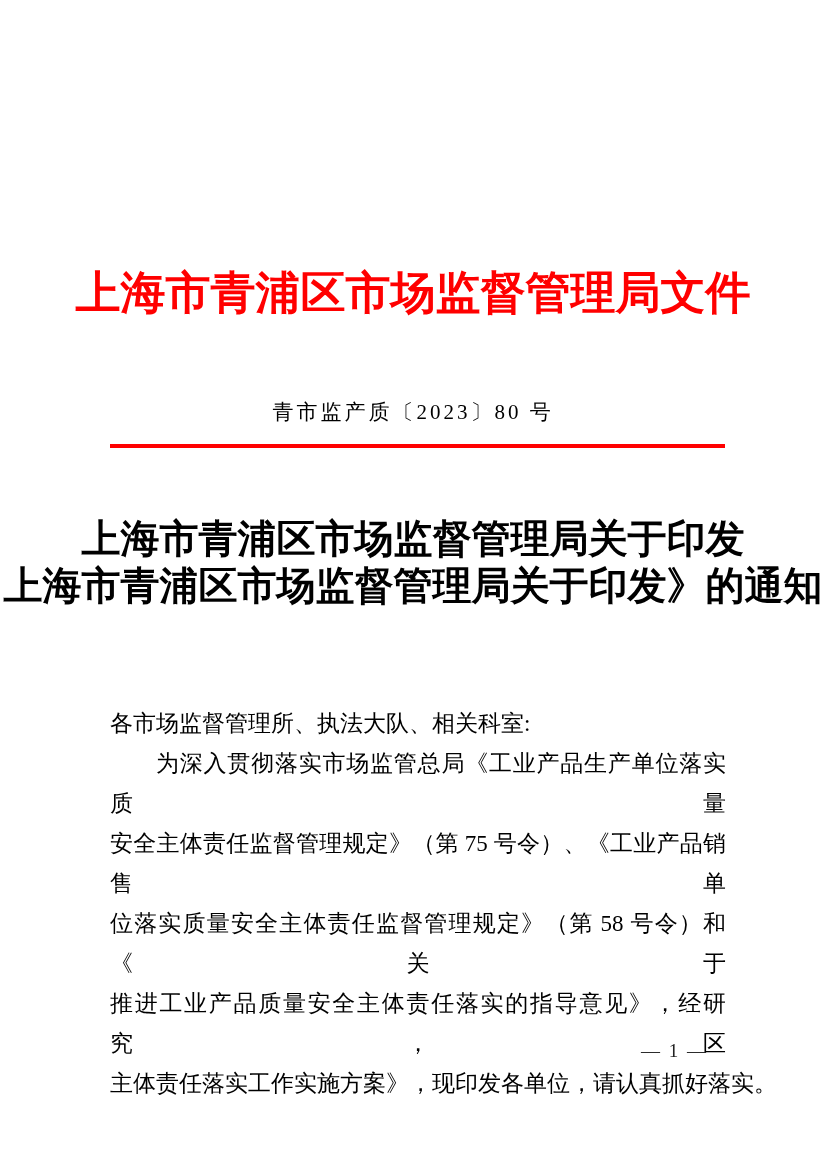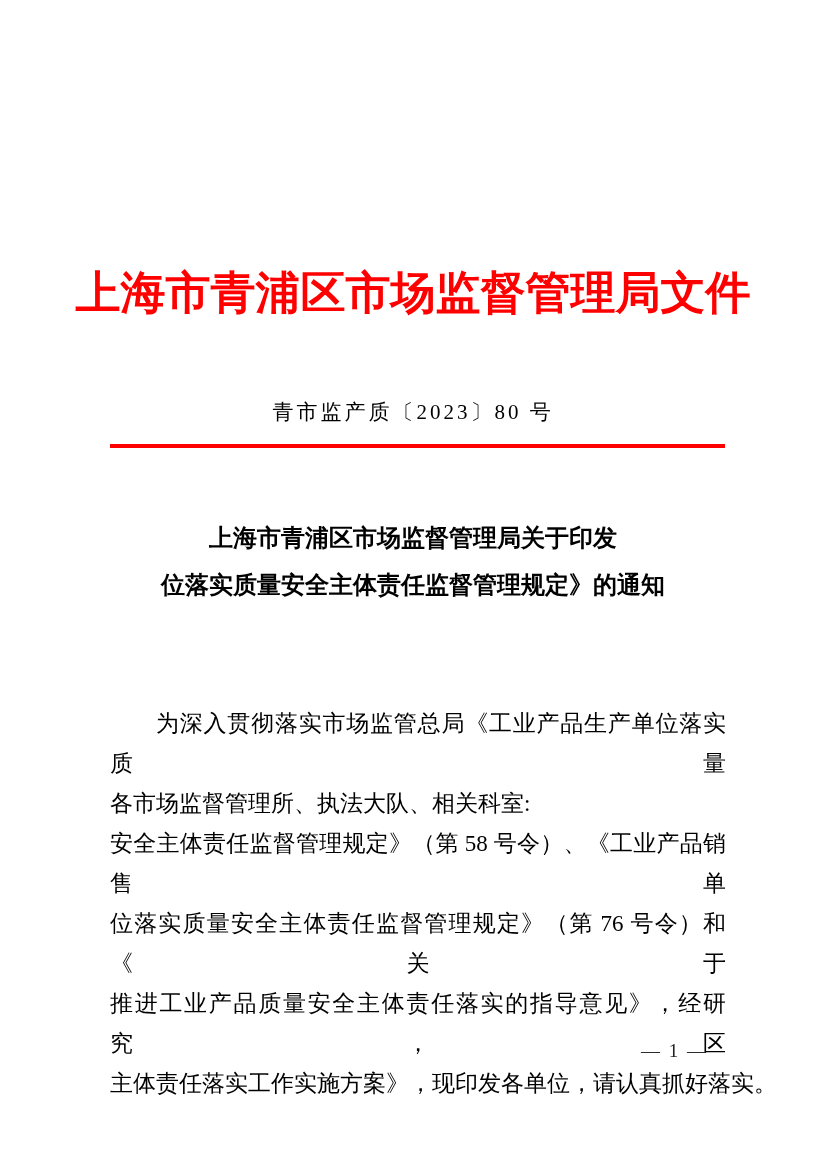--- a/index.html
+++ b/index.html
@@ -47,21 +47,21 @@
     width: 615px;
     height: 4px;
     background: #ff0000;
   }
   .doc-title {
     position: absolute;
     top: 515px;
     left: 0;
     width: 100%;
     text-align: center;
-    font-size: 24px;
+    font-size: 39px;
     line-height: 47px;
     font-weight: bold;
     color: #000000;
   }
   .doc-title div {
     white-space: nowrap;
   }
   .body-text {
     position: absolute;
     top: 704px;
@@ -99,27 +99,27 @@
 <div class="page">
 
   <div class="header-title">上海市青浦区市场监督管理局文件</div>
 
   <div class="doc-number">青市监产质〔2023〕80 号</div>
 
   <div class="red-rule"></div>
 
   <div class="doc-title">
     <div>上海市青浦区市场监督管理局关于印发</div>
-    <div>位落实质量安全主体责任监督管理规定》的通知</div>
+    <div>上海市青浦区市场监督管理局关于印发》的通知</div>
   </div>
 
   <div class="body-text">
+    <div class="line">各市场监督管理所、执法大队、相关科室:</div>
     <div class="line indent stretch">为深入贯彻落实市场监管总局《工业产品生产单位落实质量</div>
-    <div class="line">各市场监督管理所、执法大队、相关科室:</div>
-    <div class="line stretch">安全主体责任监督管理规定》（第 58 号令）、《工业产品销售单</div>
-    <div class="line stretch">位落实质量安全主体责任监督管理规定》（第 76 号令）和《关于</div>
+    <div class="line stretch">安全主体责任监督管理规定》（第 75 号令）、《工业产品销售单</div>
+    <div class="line stretch">位落实质量安全主体责任监督管理规定》（第 58 号令）和《关于</div>
     <div class="line stretch">推进工业产品质量安全主体责任落实的指导意见》，经研究，区</div>
     <div class="line">主体责任落实工作实施方案》，现印发各单位，请认真抓好落实。</div>
   </div>
 
   <div class="page-number">— 1 —</div>
 
 </div>
 
 </body></html>

